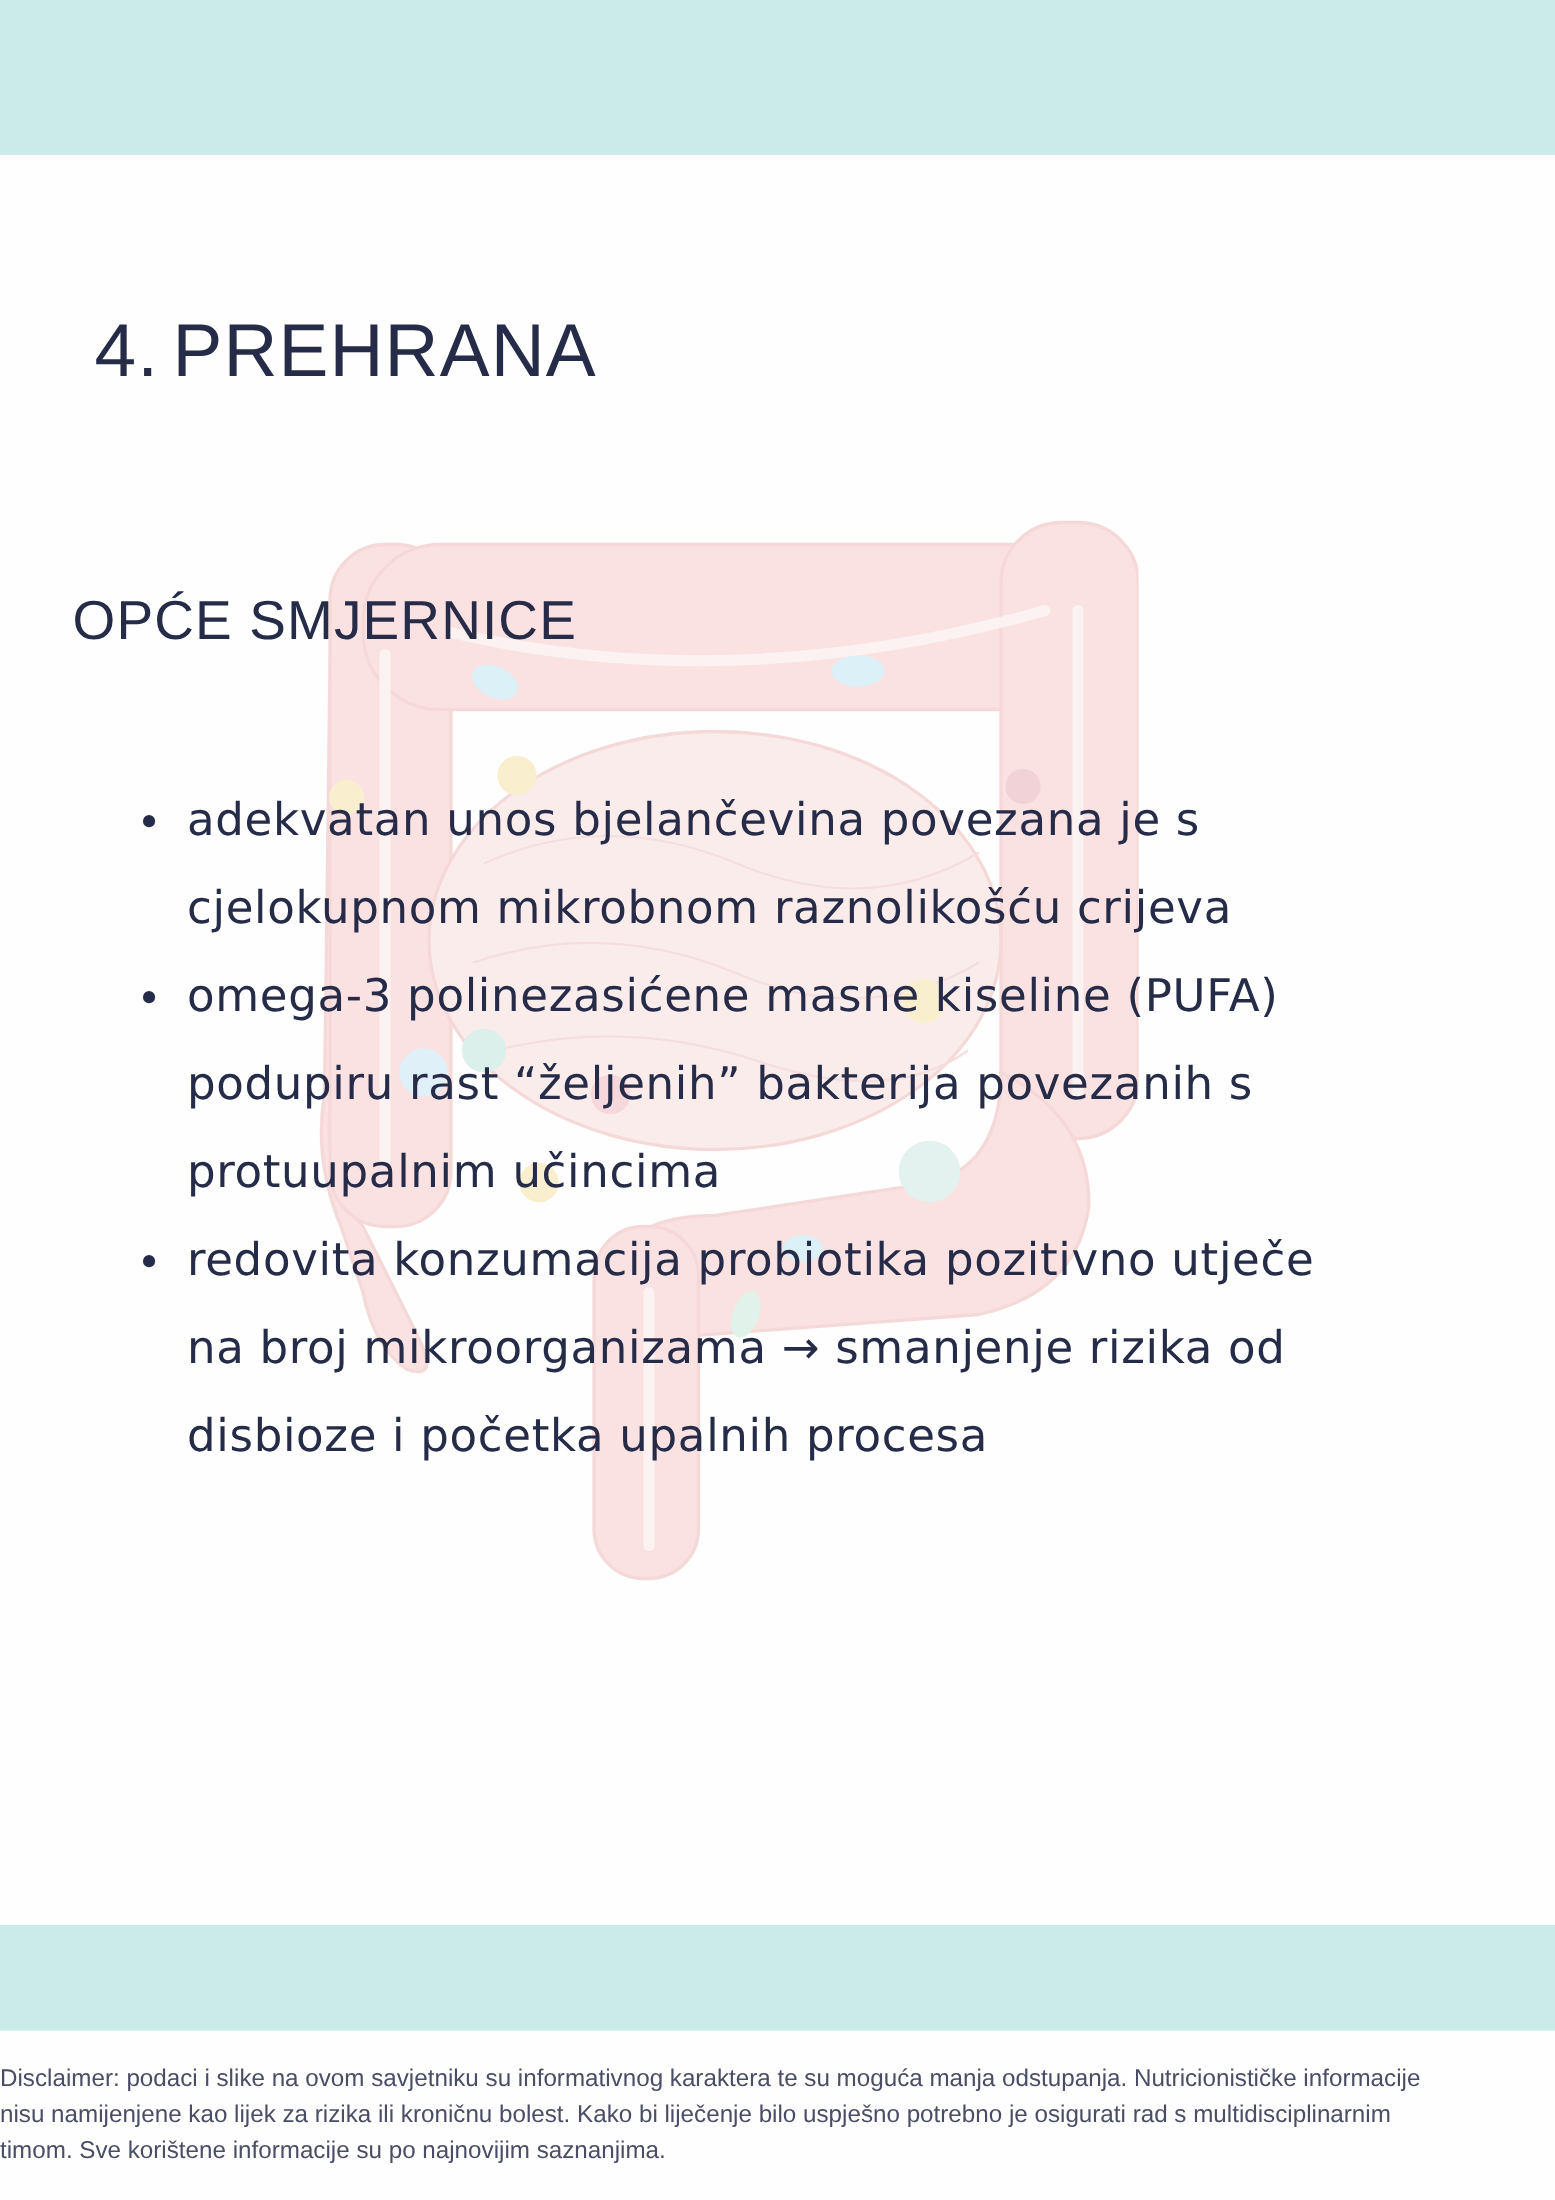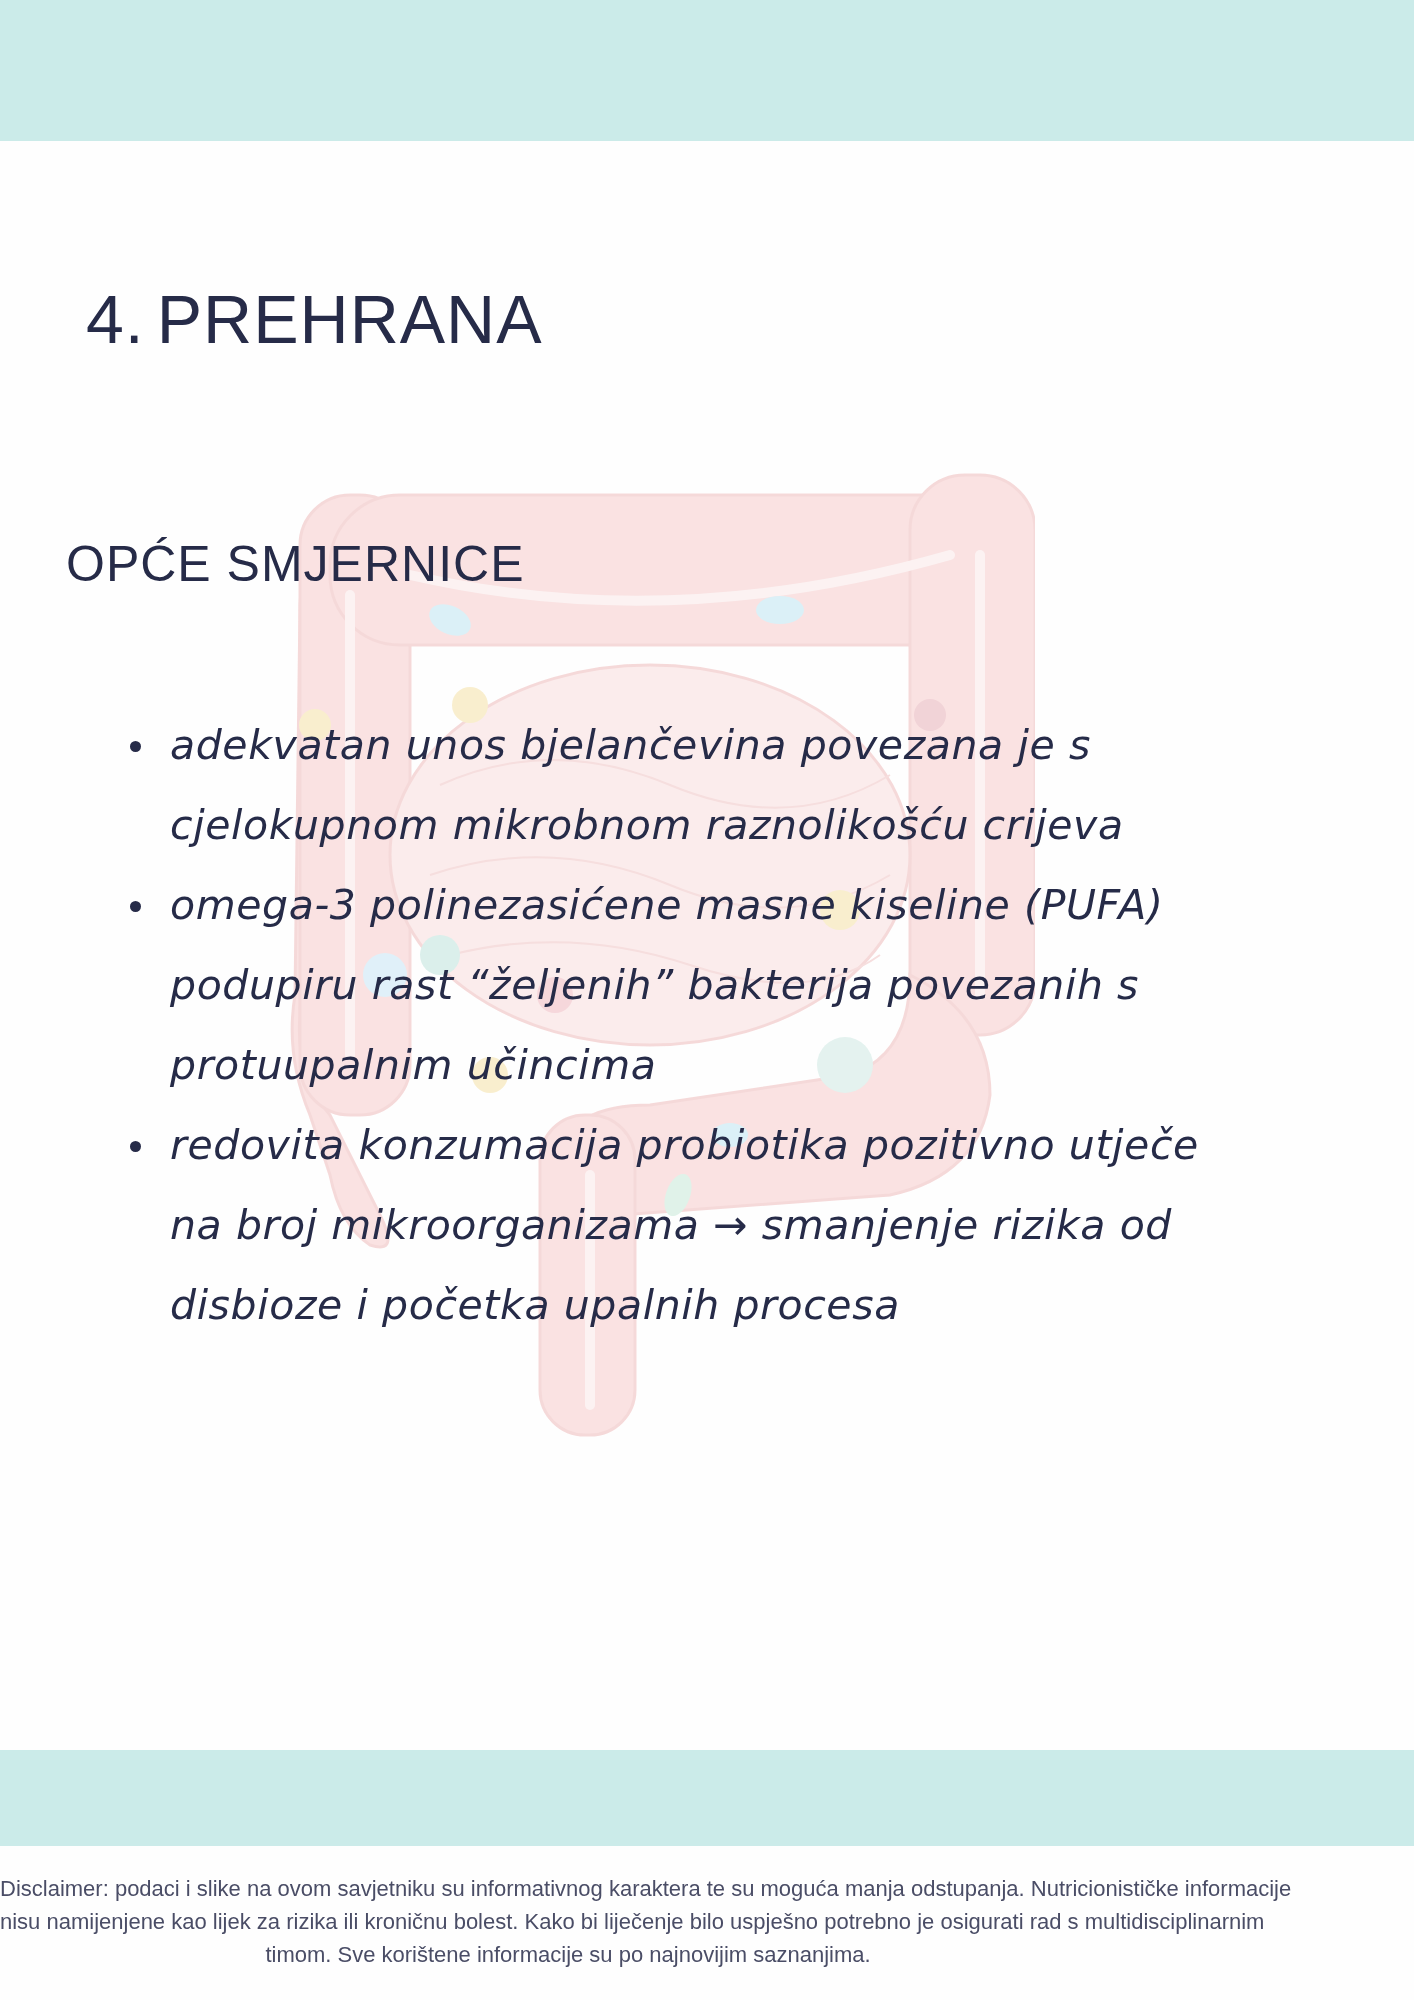--- a/index.html
+++ b/index.html
@@ -73,26 +73,25 @@
       color: #262b48;
       letter-spacing: 0.6px;
     }
     .bullets li .dot {
       position: absolute;
       left: 10px; top: 36px;
       width: 11px; height: 11px;
       border-radius: 50%;
       background: #262b48;
     }
-    .bullets li .line { display: block; white-space: nowrap; font-style: italic; }
+    .bullets li .line { display: block; white-space: nowrap; }
     .disclaimer {
       position: absolute;
       left: 0; top: 1872px;
       width: 1136px;
-      text-align: center;
       font-family: "Liberation Sans", sans-serif;
       font-size: 22px;
       line-height: 33px;
       color: #4a4d66;
       margin: 0;
     }
     .disclaimer span { display: block; white-space: nowrap; }
   </style>
 </head>
 <body>

